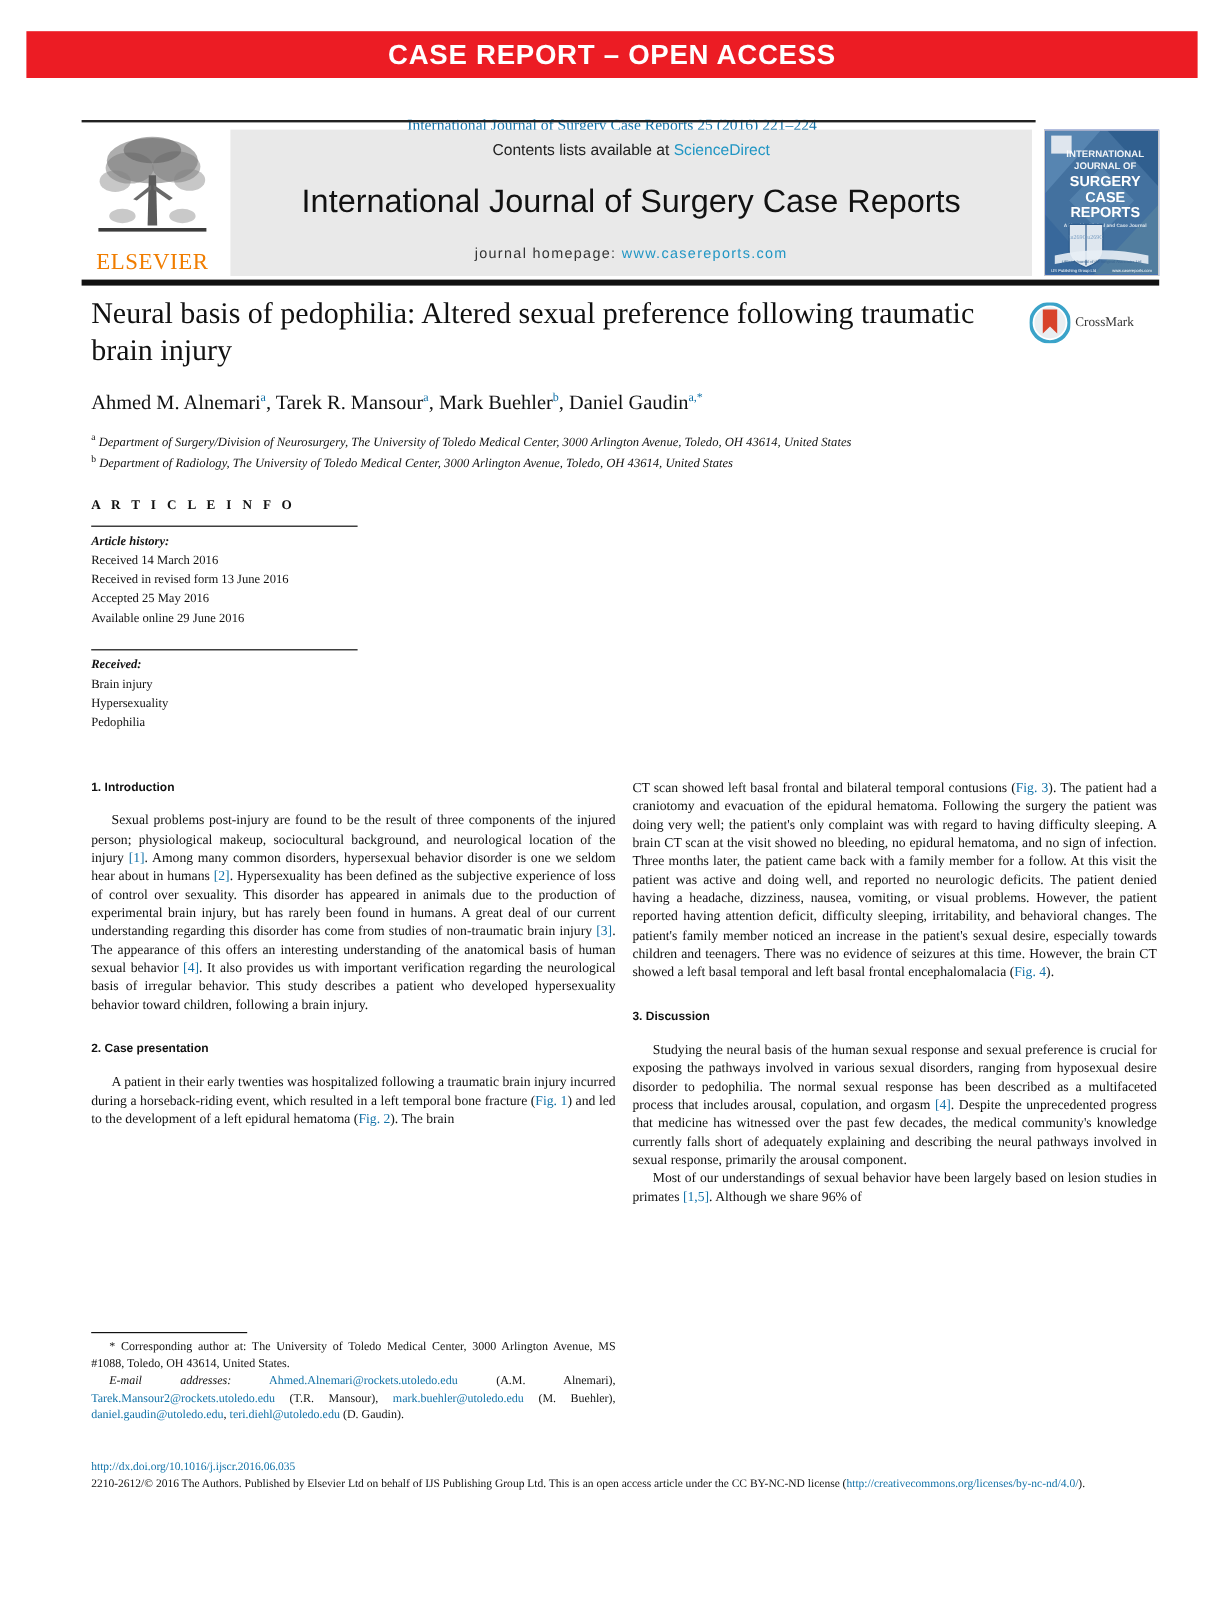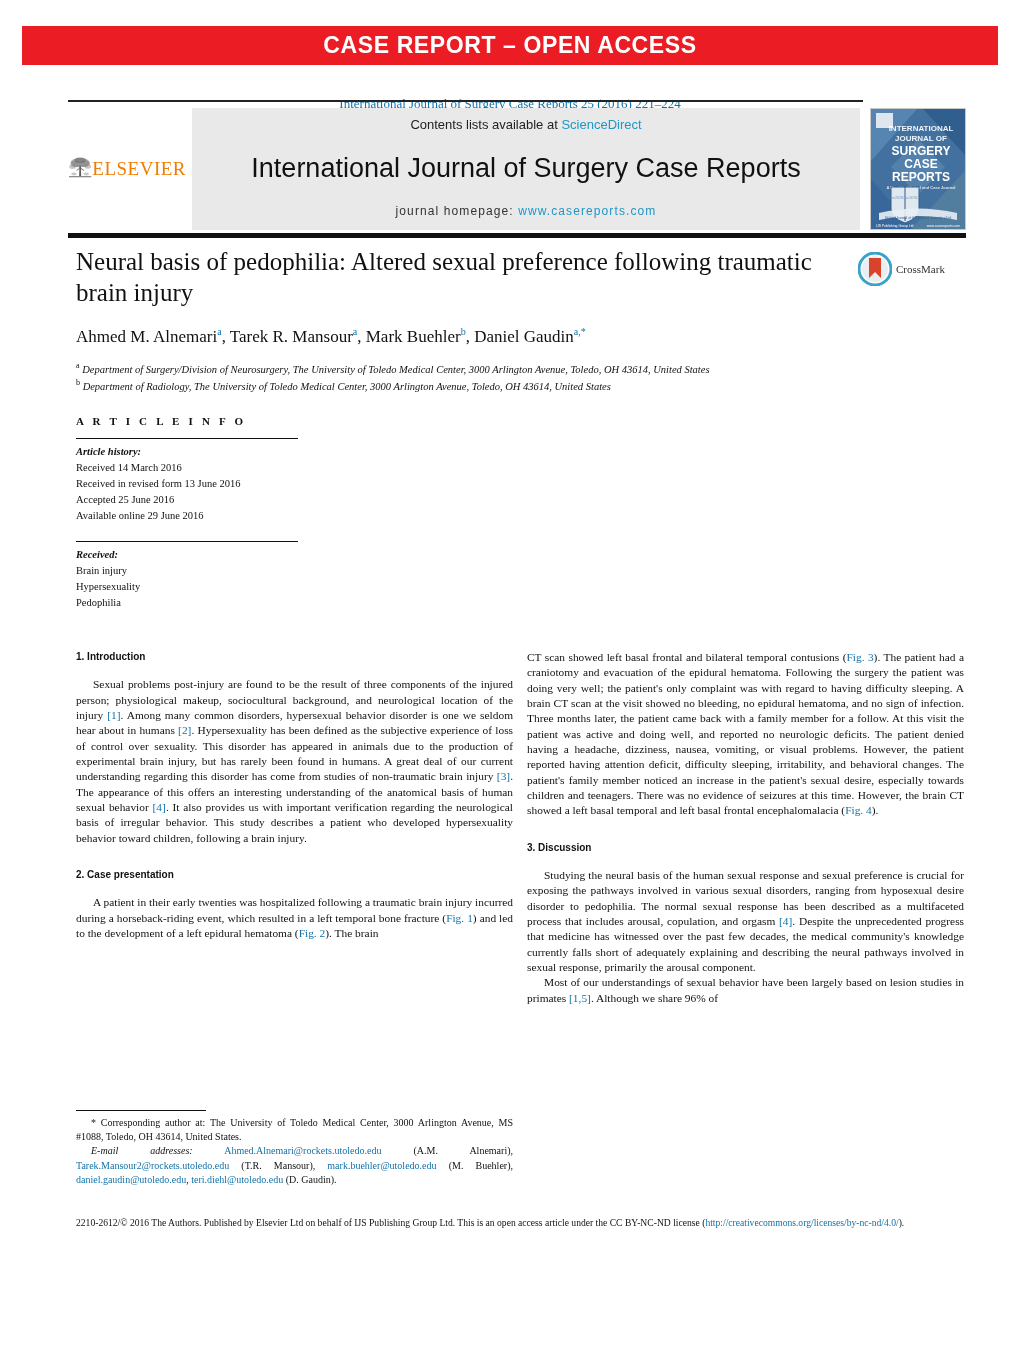--- a/index.html
+++ b/index.html
@@ -64,23 +64,23 @@
   .masthead-body {
     display: flex;
     align-items: stretch;
     margin-top: 6px;
     height: 122px;
   }
   .elsevier-box {
     width: 118px;
     flex: 0 0 118px;
     display: flex;
-    flex-direction: row;
+    flex-direction: column;
     align-items: center;
-    justify-content: flex-end;
+    justify-content: space-between;
     padding-bottom: 2px;
   }
   .tree-svg { display: block; }
   .elsevier-word {
     font-family: "Liberation Serif", serif;
     font-size: 19px;
     letter-spacing: 0.5px;
     color: #f07d00;
     line-height: 1;
     margin-top: 1px;
@@ -375,21 +375,21 @@
   <span class="crossmark-label">CrossMark</span>
 </div>
 
 <div class="artinfo">
   <div class="artinfo-head">A R T I C L E    I N F O</div>
   <div class="artinfo-rule"></div>
   <div class="artinfo-block">
     <div class="it">Article history:</div>
     <div>Received 14 March 2016</div>
     <div>Received in revised form 13 June 2016</div>
-    <div>Accepted 25 June 2016</div>
+    <div>Accepted 25 May 2016</div>
     <div>Available online 29 June 2016</div>
   </div>
   <div class="artinfo-rule2"></div>
   <div class="artinfo-block">
     <div class="it">Received:</div>
     <div>Brain injury</div>
     <div>Hypersexuality</div>
     <div>Pedophilia</div>
   </div>
 </div>
@@ -408,14 +408,15 @@
   <p class="body-p">Most of our understandings of sexual behavior have been largely based on lesion studies in primates <span class="ref">[1,5]</span>. Although we share 96% of</p>
 </div>
 
 <div class="footnote">
   <div class="footnote-rule"></div>
   <div class="fn-indent">* Corresponding author at: The University of Toledo Medical Center, 3000 Arlington Avenue, MS #1088, Toledo, OH 43614, United States.</div>
   <div class="fn-indent"><span class="em">E-mail addresses:</span> <span class="lnk">Ahmed.Alnemari@rockets.utoledo.edu</span> (A.M. Alnemari), <span class="lnk">Tarek.Mansour2@rockets.utoledo.edu</span> (T.R. Mansour), <span class="lnk">mark.buehler@utoledo.edu</span> (M. Buehler), <span class="lnk">daniel.gaudin@utoledo.edu</span>, <span class="lnk">teri.diehl@utoledo.edu</span> (D. Gaudin).</div>
 </div>
 
 <div class="pubfooter">
+  <div class="doi">http://dx.doi.org/10.1016/j.ijscr.2016.06.035</div>
   <div>2210-2612/© 2016 The Authors. Published by Elsevier Ltd on behalf of IJS Publishing Group Ltd. This is an open access article under the CC BY-NC-ND license (<span class="lnk">http://creativecommons.org/licenses/by-nc-nd/4.0/</span>).</div>
 </div>
 
 </body></html>

